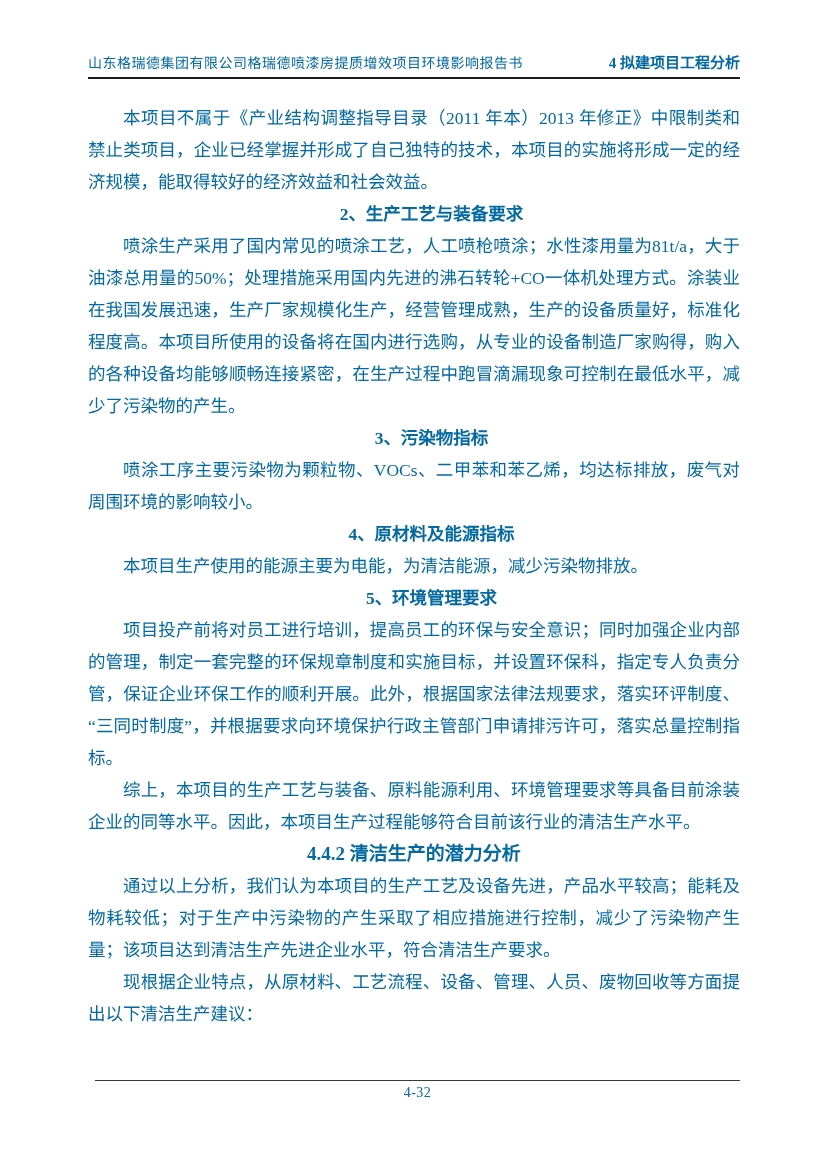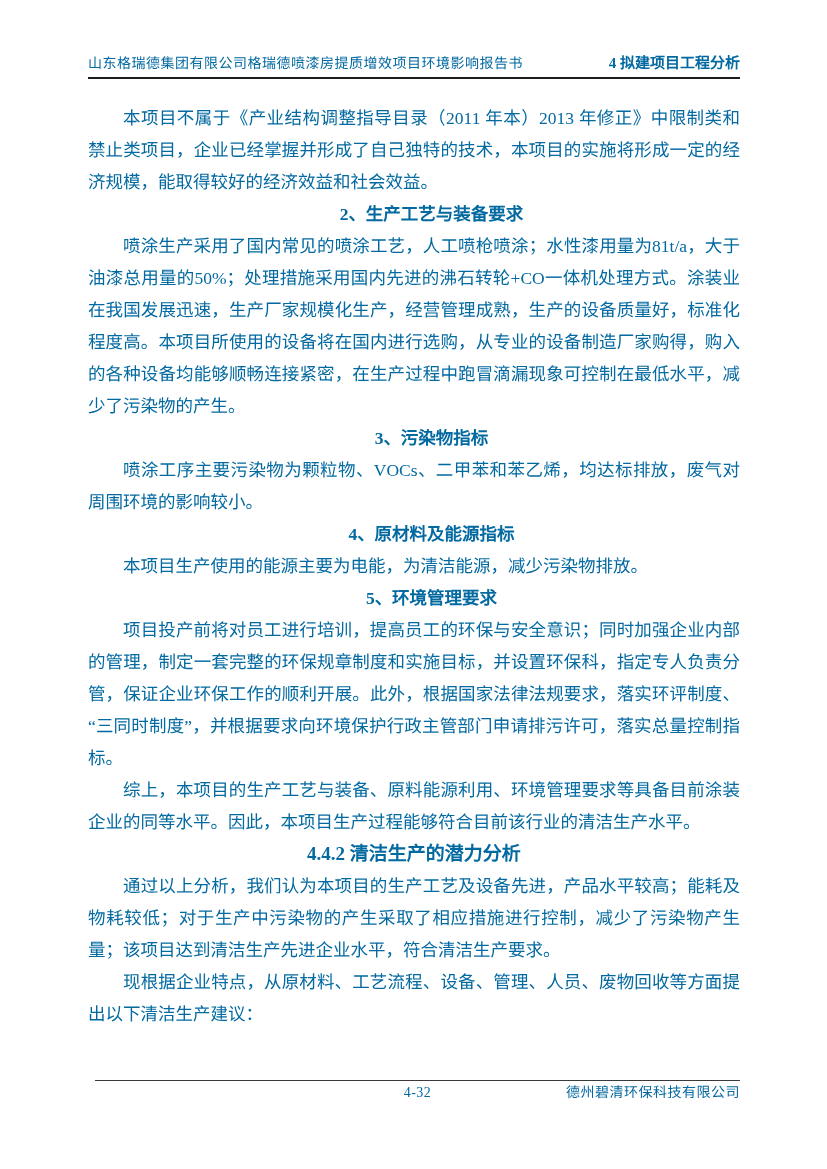--- a/index.html
+++ b/index.html
@@ -101,16 +101,15 @@
     <p class="sub">5、环境管理要求</p>
     <p class="para">项目投产前将对员工进行培训，提高员工的环保与安全意识；同时加强企业内部的管理，制定一套完整的环保规章制度和实施目标，并设置环保科，指定专人负责分管，保证企业环保工作的顺利开展。此外，根据国家法律法规要求，落实环评制度、“三同时制度”，并根据要求向环境保护行政主管部门申请排污许可，落实总量控制指标。</p>
     <p class="para">综上，本项目的生产工艺与装备、原料能源利用、环境管理要求等具备目前涂装企业的同等水平。因此，本项目生产过程能够符合目前该行业的清洁生产水平。</p>
     <p class="heading">4.4.2 清洁生产的潜力分析</p>
     <p class="para">通过以上分析，我们认为本项目的生产工艺及设备先进，产品水平较高；能耗及物耗较低；对于生产中污染物的产生采取了相应措施进行控制，减少了污染物产生量；该项目达到清洁生产先进企业水平，符合清洁生产要求。</p>
     <p class="para">现根据企业特点，从原材料、工艺流程、设备、管理、人员、废物回收等方面提出以下清洁生产建议：</p>
   </div>
 
   <div class="footer">
     <span class="footer-pagenum">4-32</span>
-    <span class="footer-company">德州碧清环保科技有限公司</span>
   </div>
 
 </div>
 
 </body></html>

